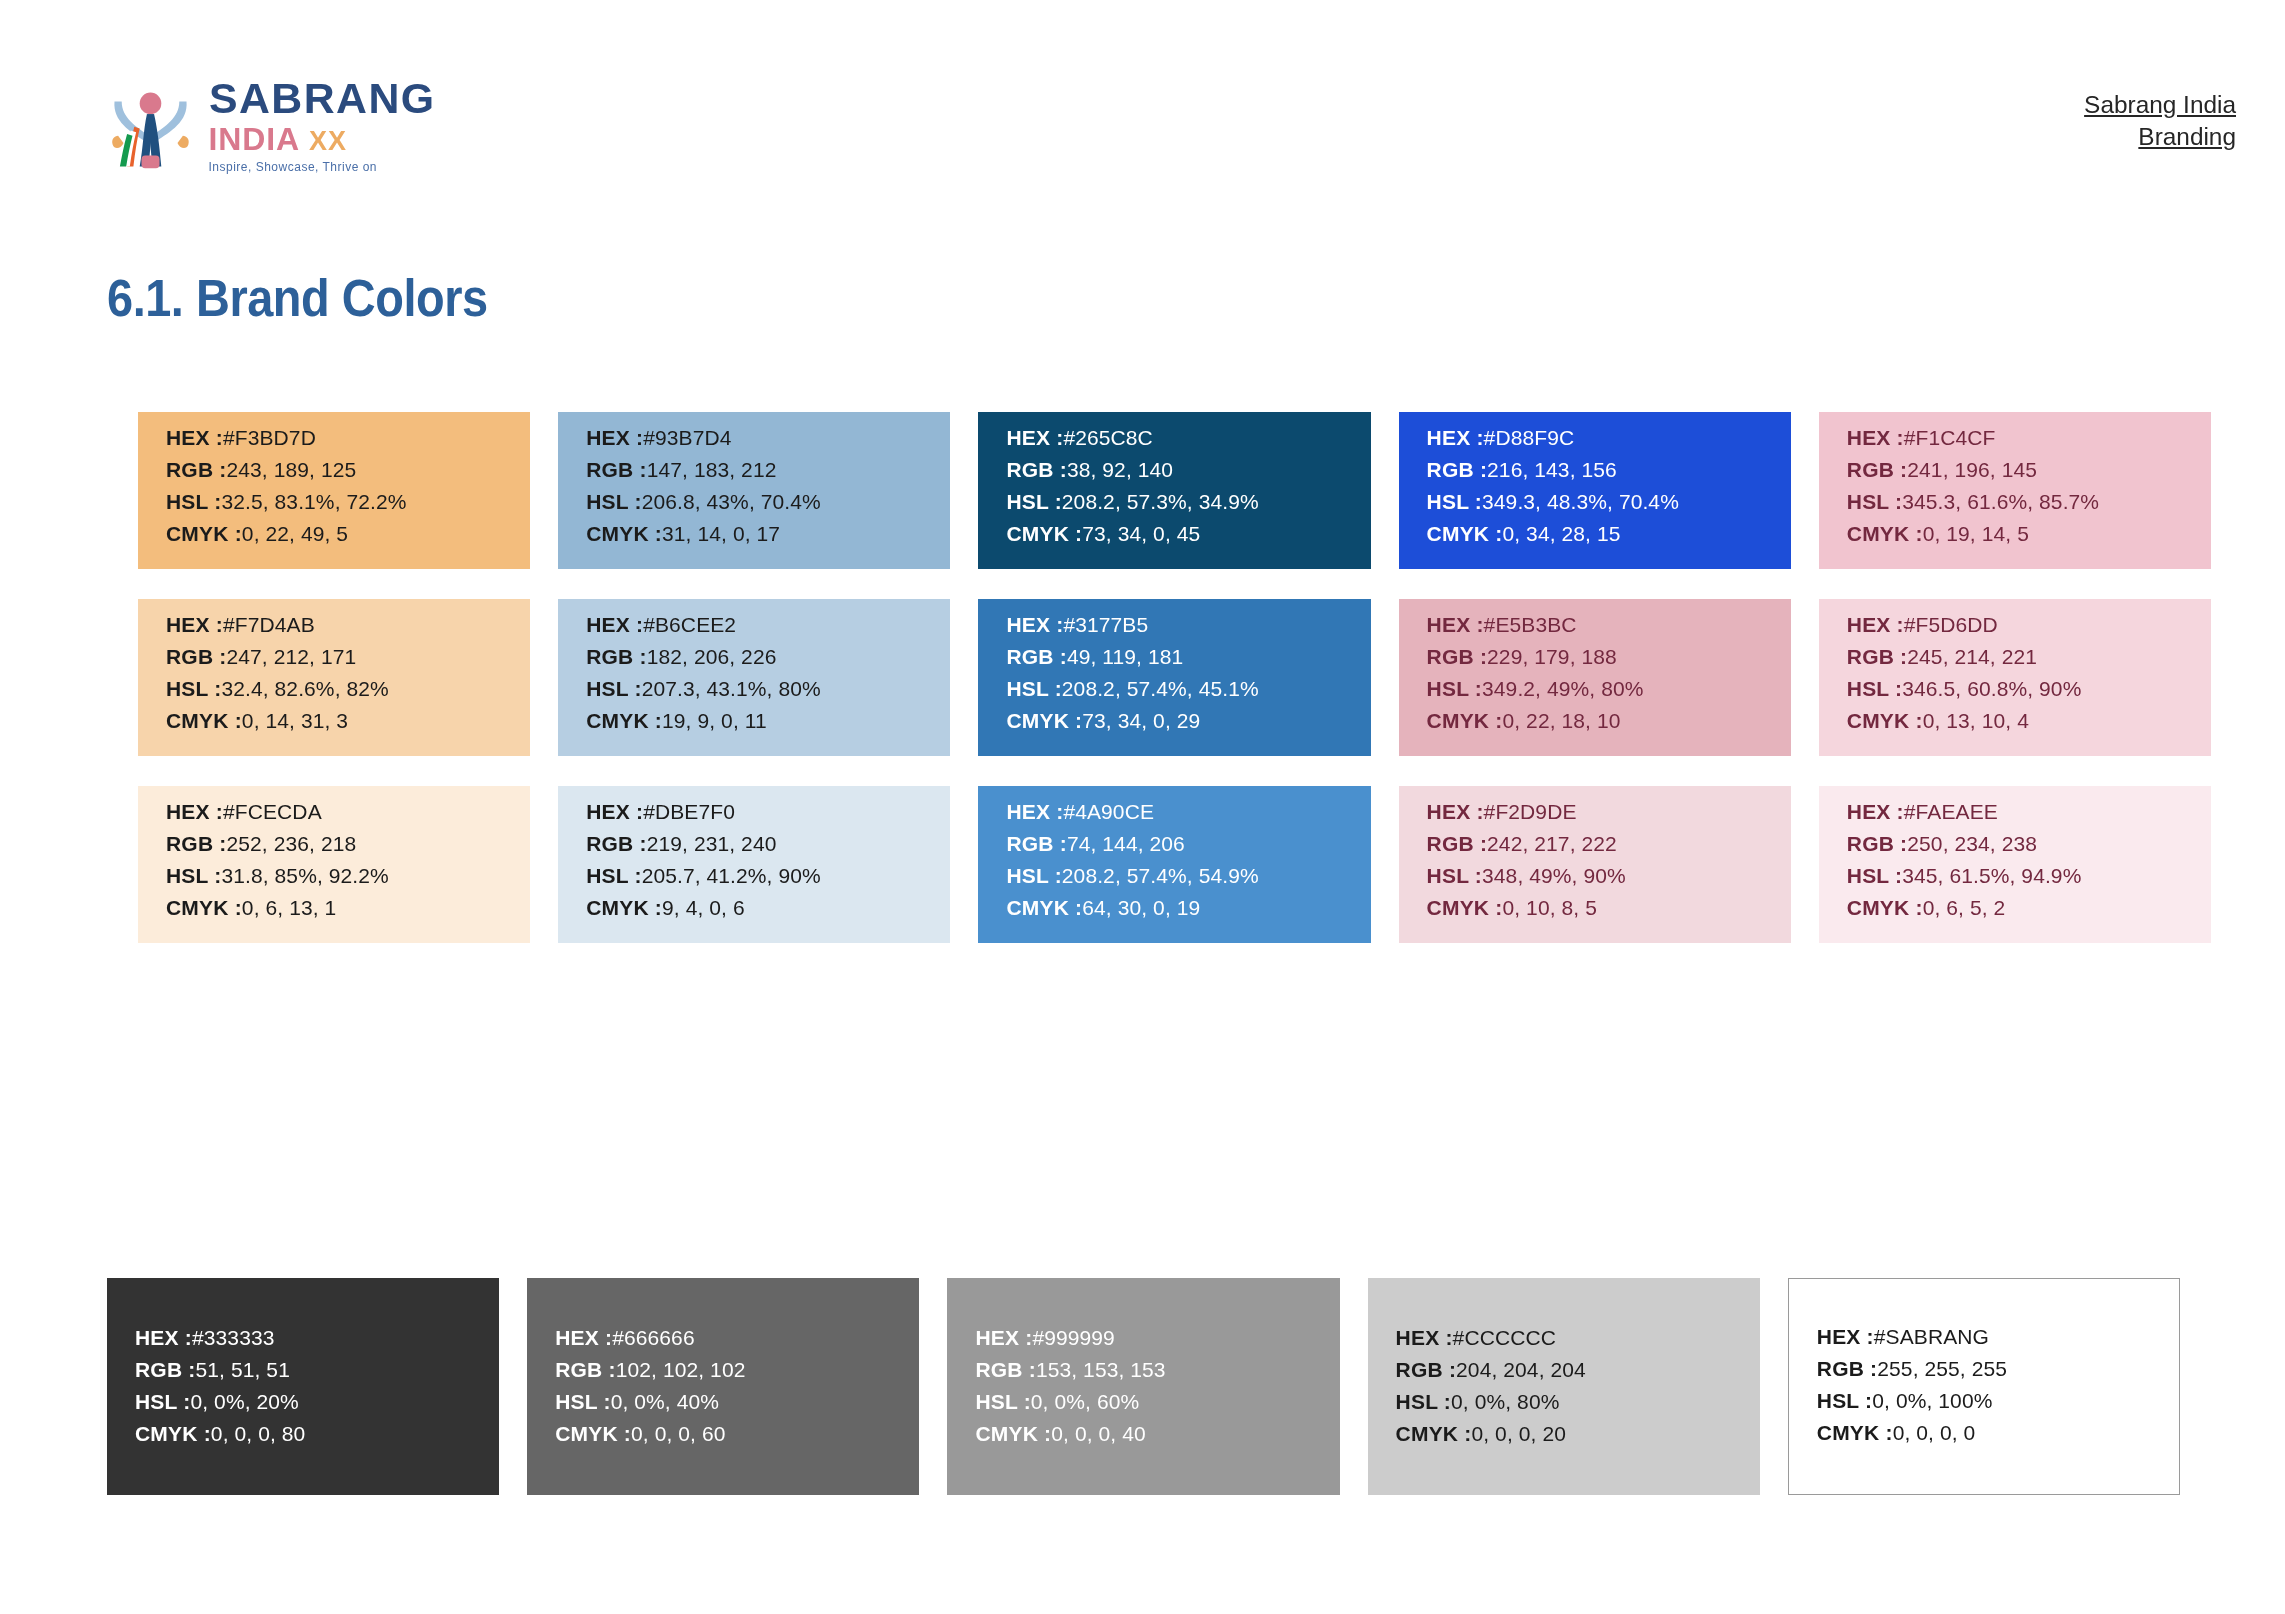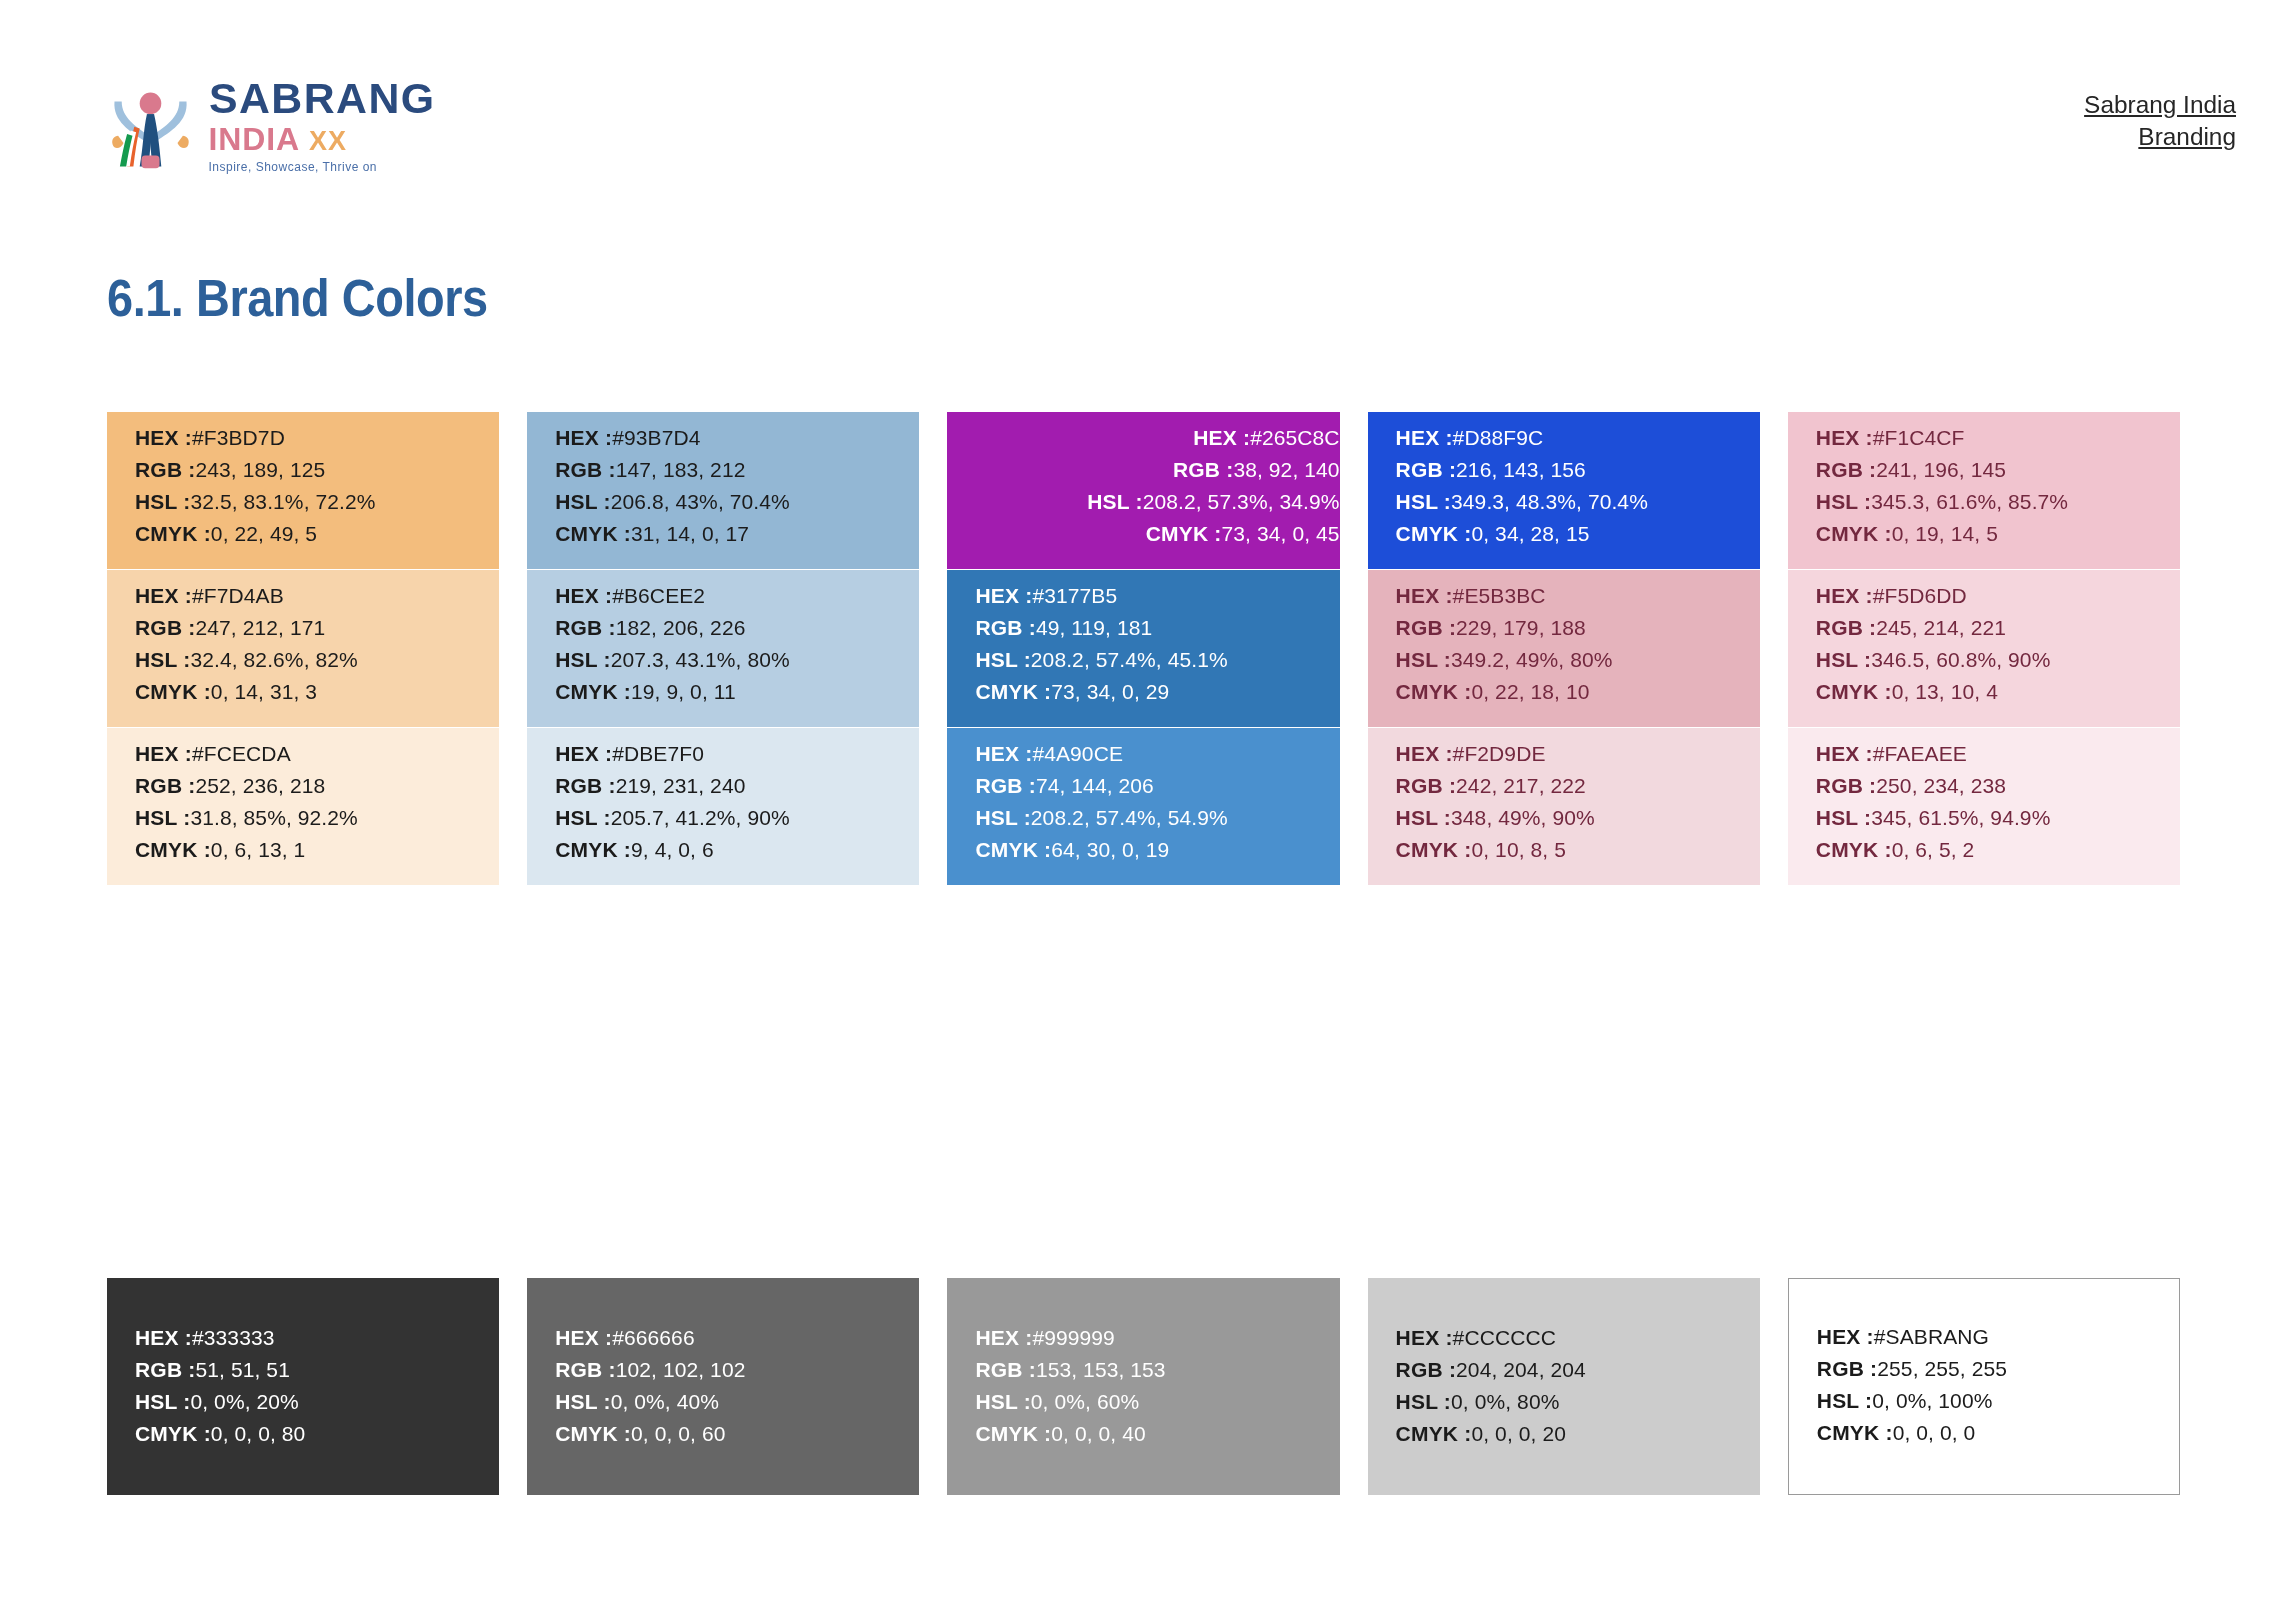--- a/index.html
+++ b/index.html
@@ -105,21 +105,22 @@
     left: 107px;
     width: 2073px;
     display: grid;
     grid-template-columns: repeat(5, 1fr);
     column-gap: 28px;
   }
 
   #brand-grid {
     top: 412px;
     grid-template-rows: repeat(3, 157px);
-    row-gap: 1px;
+    row-gap: 30px;
+    margin-left: 31px;
   }
 
   #neutral-grid {
     top: 1278px;
     grid-template-rows: 217px;
   }
 
   .swatch {
     position: relative;
     display: flex;
@@ -198,21 +199,21 @@
         <div class="line"><span class="lbl">RGB :</span><span class="val">243, 189, 125</span></div>
         <div class="line"><span class="lbl">HSL :</span><span class="val">32.5, 83.1%, 72.2%</span></div>
         <div class="line"><span class="lbl">CMYK :</span><span class="val">0, 22, 49, 5</span></div>
       </div>
       <div class="swatch tone-dark" style="background: rgb(147, 183, 212);">
         <div class="line"><span class="lbl">HEX :</span><span class="val">#93B7D4</span></div>
         <div class="line"><span class="lbl">RGB :</span><span class="val">147, 183, 212</span></div>
         <div class="line"><span class="lbl">HSL :</span><span class="val">206.8, 43%, 70.4%</span></div>
         <div class="line"><span class="lbl">CMYK :</span><span class="val">31, 14, 0, 17</span></div>
       </div>
-      <div class="swatch tone-light" style="background: #a21caf; text-align: right;">
+      <div class="swatch tone-light" style="background: #0c4a6e;">
         <div class="line"><span class="lbl">HEX :</span><span class="val">#265C8C</span></div>
         <div class="line"><span class="lbl">RGB :</span><span class="val">38, 92, 140</span></div>
         <div class="line"><span class="lbl">HSL :</span><span class="val">208.2, 57.3%, 34.9%</span></div>
         <div class="line"><span class="lbl">CMYK :</span><span class="val">73, 34, 0, 45</span></div>
       </div>
       <div class="swatch tone-light" style="background: #1d4ed8;">
         <div class="line"><span class="lbl">HEX :</span><span class="val">#D88F9C</span></div>
         <div class="line"><span class="lbl">RGB :</span><span class="val">216, 143, 156</span></div>
         <div class="line"><span class="lbl">HSL :</span><span class="val">349.3, 48.3%, 70.4%</span></div>
         <div class="line"><span class="lbl">CMYK :</span><span class="val">0, 34, 28, 15</span></div>

